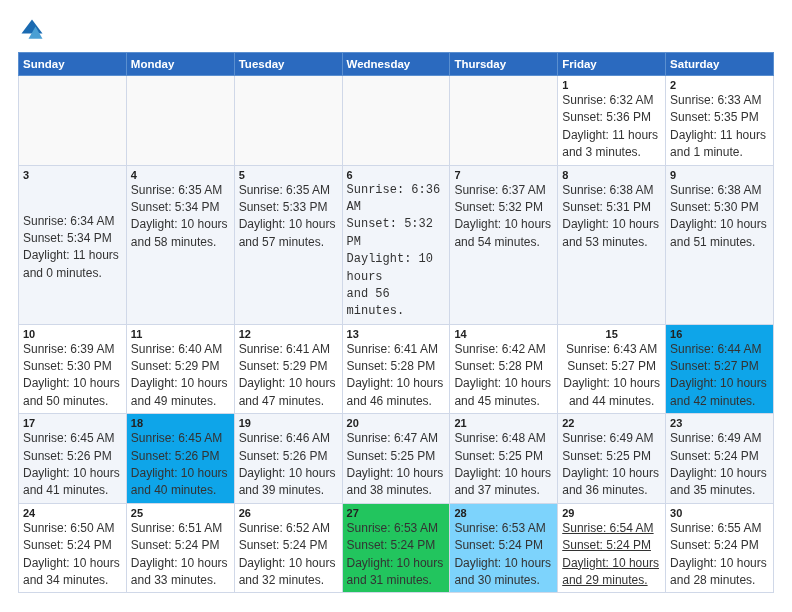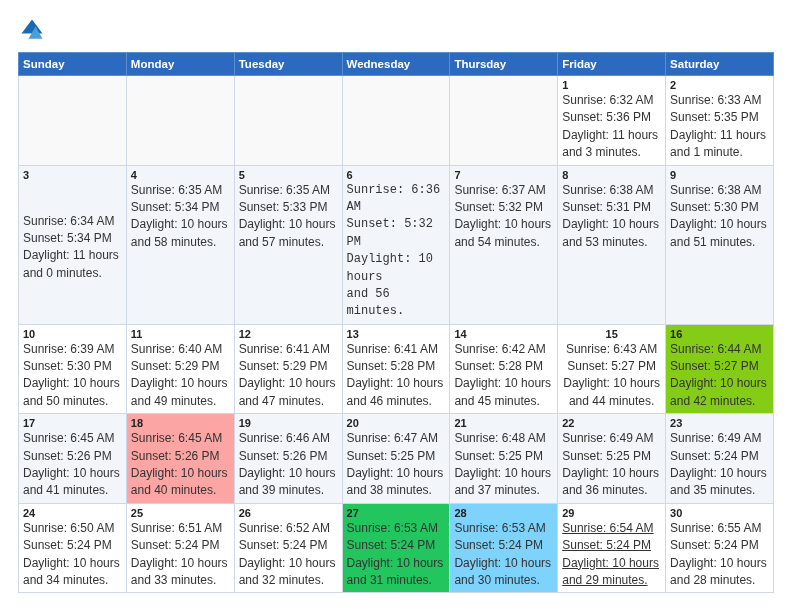--- a/index.html
+++ b/index.html
@@ -239,37 +239,37 @@
 Daylight: 10 hours
 and 45 minutes.</div>
           </td>
           <td style="background: rgb(255, 255, 255); text-align: center;">
             <span class="day-num">15</span>
             <div class="day-info" style="white-space: pre-line;">Sunrise: 6:43 AM
 Sunset: 5:27 PM
 Daylight: 10 hours
 and 44 minutes.</div>
           </td>
-          <td style="background: #84cc16; margin-top: 44px;">
+          <td style="background: #0ea5e9; margin-top: 44px;">
             <span class="day-num">16</span>
             <div class="day-info" style="white-space: pre-line;">Sunrise: 6:44 AM
 Sunset: 5:27 PM
 Daylight: 10 hours
 and 42 minutes.</div>
           </td>
         </tr>
         <tr>
           <td style="background: rgb(242, 245, 250);">
             <span class="day-num">17</span>
             <div class="day-info" style="white-space: pre-line;">Sunrise: 6:45 AM
 Sunset: 5:26 PM
 Daylight: 10 hours
 and 41 minutes.</div>
           </td>
-          <td style="background: #fca5a5; margin-top: 32px;">
+          <td style="background: #0ea5e9; margin-top: 32px;">
             <span class="day-num">18</span>
             <div class="day-info" style="white-space: pre-line;">Sunrise: 6:45 AM
 Sunset: 5:26 PM
 Daylight: 10 hours
 and 40 minutes.</div>
           </td>
           <td style="background: rgb(242, 245, 250);">
             <span class="day-num">19</span>
             <div class="day-info" style="white-space: pre-line;">Sunrise: 6:46 AM
 Sunset: 5:26 PM

